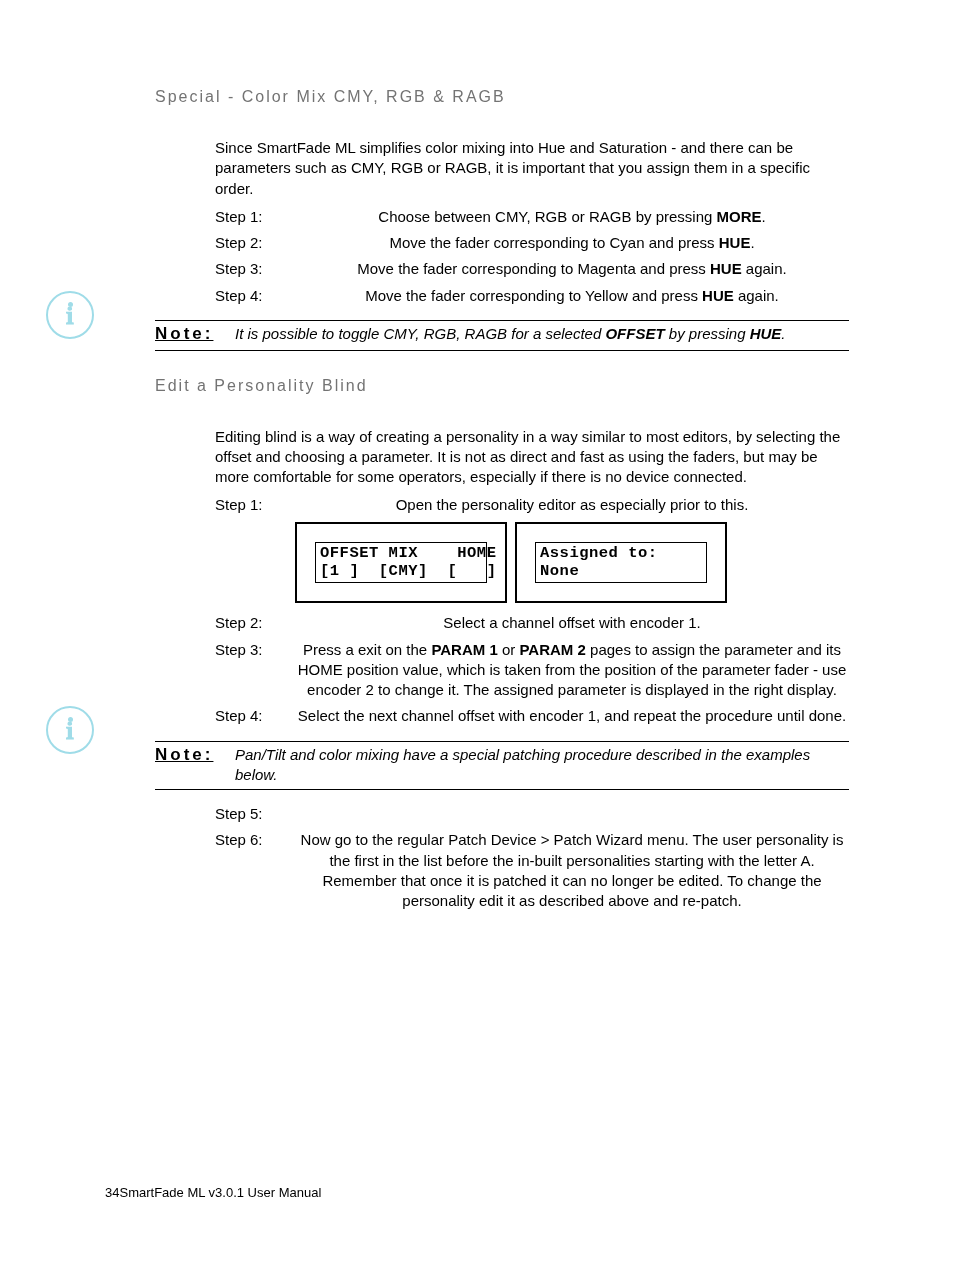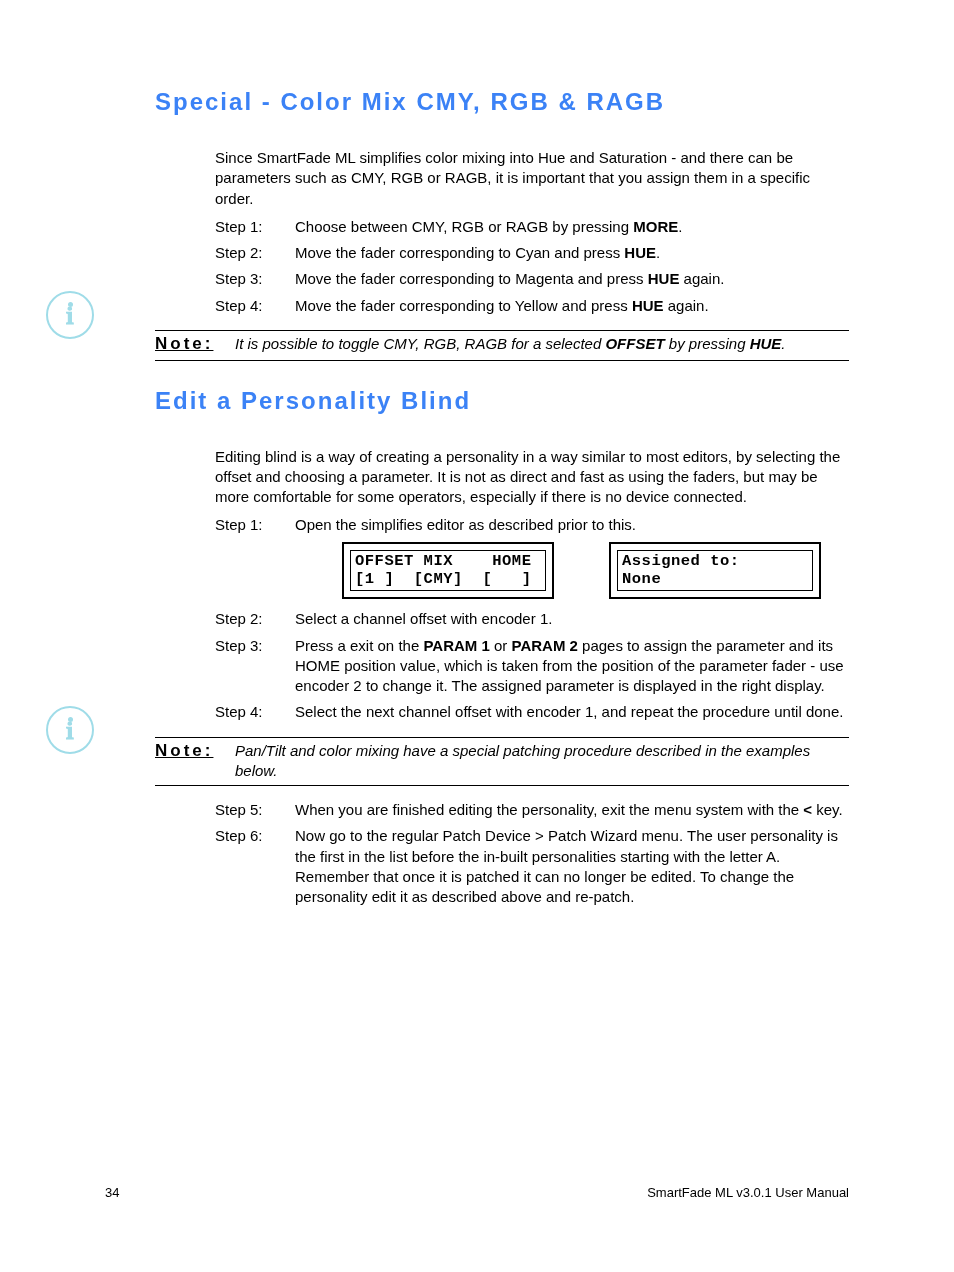--- a/index.html
+++ b/index.html
@@ -13,43 +13,44 @@
     height: 1272px;
     position: relative;
     box-sizing: border-box;
   }
   .page {
     padding: 78px 105px 0 105px;
     position: relative;
   }
   .heading {
     font-family: Arial, Helvetica, sans-serif;
-    font-size: 24px;
-    font-weight: bold;
-    color: #3b82f6;
+    font-size: 16px;
+    font-weight: normal;
+    color: #737373;
     letter-spacing: 2px;
     margin: 10px 0 8px 50px;
   }
   .body-text {
     margin-left: 110px;
     line-height: 1.35;
     margin-bottom: 8px;
     margin-top: 32px;
   }
   .step-row {
     display: flex;
     margin-left: 110px;
     margin-bottom: 6px;
     line-height: 1.35;
   }
   .step-label {
     flex: 0 0 80px;
   }
   .step-text {
     flex: 1;
+    text-align: center;
   }
   .note-block {
     margin: 14px 0 14px 50px;
     border-top: 1px solid #000;
     border-bottom: 1px solid #000;
     padding: 2px 0 4px 0;
     display: flex;
     line-height: 1.35;
     justify-content: flex-end;
   }
@@ -95,42 +96,40 @@
   }
   .lcd-container {
     margin-left: 190px;
     margin-top: 6px;
     margin-bottom: 10px;
     display: flex;
     gap: 8px;
   }
   .lcd {
     border: 2px solid #000;
-    padding: 6px;
+    padding: 18px;
     width: 212px;
     box-sizing: border-box;
-    margin-left: 47px;
   }
   .lcd-inner {
     border: 1.5px solid #000;
     padding: 2px 4px;
     font-family: "Courier New", monospace;
     font-weight: bold;
     font-size: 15.5px;
     white-space: pre;
     line-height: 1.15;
     letter-spacing: 0.5px;
   }
   .footer {
     position: absolute;
     bottom: 72px;
     left: 105px;
     right: 105px;
     display: flex;
-    justify-content: space-between;
     font-size: 13px;
   }
 </style>
 </head>
 <body>
 
 <div class="page">
 
   <div class="heading">Special - Color Mix CMY, RGB &amp; RAGB</div>
   <div class="body-text">Since SmartFade ML simplifies color mixing into Hue and Saturation - and there can be parameters such as CMY, RGB or RAGB, it is important that you assign them in a specific order.</div>
@@ -170,21 +169,21 @@
     <div class="note-text">
       <span>It is possible to toggle CMY, RGB, RAGB for a selected </span><b>OFFSET</b><span> by pressing </span><b>HUE</b><span>.</span>
     </div>
   </div>
 
   <div class="heading" style="margin-top:26px;">Edit a Personality Blind</div>
   <div class="body-text">Editing blind is a way of creating a personality in a way similar to most editors, by selecting the offset and choosing a parameter. It is not as direct and fast as using the faders, but may be more comfortable for some operators, especially if there is no device connected.</div>
 
   <div class="step-row">
     <div class="step-label">Step 1:</div>
-    <div class="step-text">Open the simplifies editor as described prior to this.</div>
+    <div class="step-text">Open the personality editor as especially prior to this.</div>
   </div>
 
   <div class="lcd-container">
     <div class="lcd">
       <div class="lcd-inner"><span>OFFSET MIX    HOME</span>
 <span>[1 ]  [CMY]  [   ]</span></div>
     </div>
     <div class="lcd">
       <div class="lcd-inner"><span>Assigned to:</span>
 <span>None</span></div>
@@ -211,23 +210,20 @@
     <div class="glyph">ℹ</div>
   </div>
 
   <div class="note-block">
     <div class="note-label">Note:</div>
     <div class="note-text">Pan/Tilt and color mixing have a special patching procedure described in the examples below.</div>
   </div>
 
   <div class="step-row" style="margin-top:12px;">
     <div class="step-label">Step 5:</div>
-    <div class="step-text">
-      <span>When you are finished editing the personality, exit the menu system with the </span><b>&lt;</b><span> key.</span>
-    </div>
   </div>
   <div class="step-row">
     <div class="step-label">Step 6:</div>
     <div class="step-text">Now go to the regular Patch Device &gt; Patch Wizard menu.  The user personality is the first in the list before the in-built personalities starting with the letter A. Remember that once it is patched it can no longer be edited. To change the personality edit it as described above and re-patch.</div>
   </div>
 
 </div>
 
 <div class="footer">
   <span>34</span>

